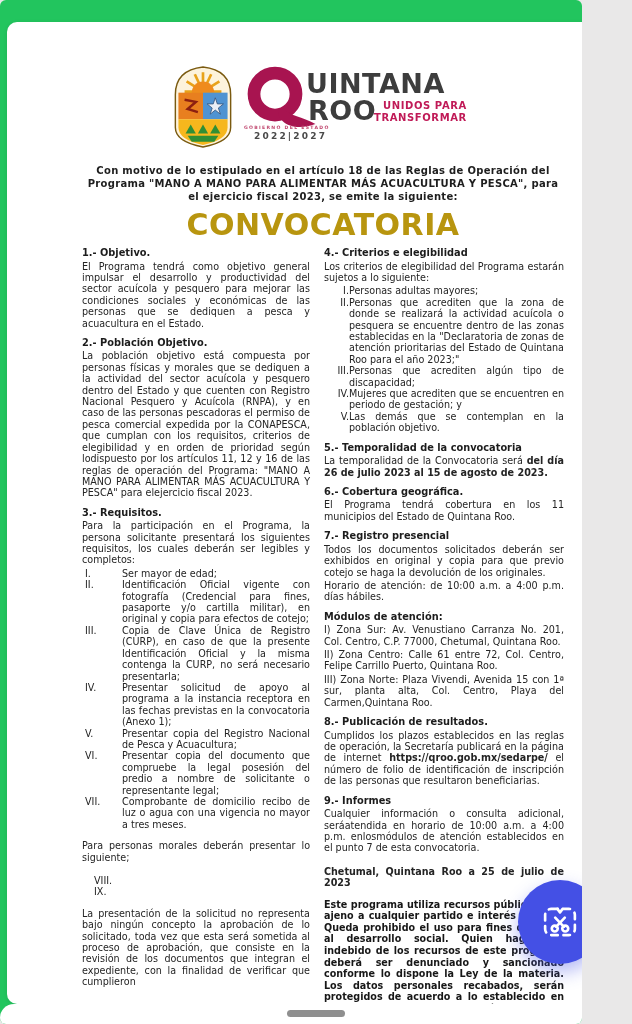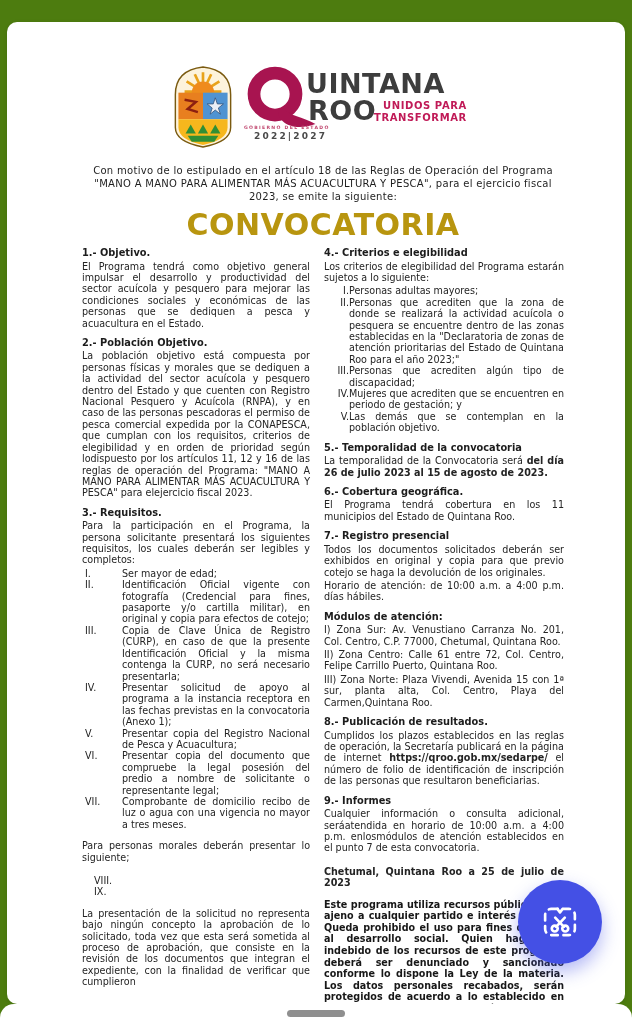--- a/index.html
+++ b/index.html
@@ -1,18 +1,18 @@
 <!DOCTYPE html>
 <html><head>
 <meta charset="utf-8">
 <style>
   html,body { margin:0; padding:0; background:#e9e8e8; }
   .screen {
-    position:relative; width:632px; height:1024px; overflow:hidden;
-    background:#4d7c0f; font-family:"DejaVu Sans", sans-serif;
+    position:relative; width:582px; height:1024px; overflow:hidden;
+    background:#22c55e; font-family:"DejaVu Sans", sans-serif;border-radius:6px;
     -webkit-font-smoothing:antialiased;
   }
   .doc-card {
     position:absolute; left:7px; top:22px; width:618px; height:982px;
     background:#ffffff; border-radius:10px;
     box-shadow:0 1px 4px rgba(0,0,0,.10);
     overflow:hidden;
   }
   .content { position:absolute; left:75px; top:40px; width:482px; }
 
@@ -26,21 +26,21 @@
   .q-name2 { position:absolute; left:66px; top:35px; font-size:27px; font-weight:800;
              color:#3d3d3d; letter-spacing:.5px; line-height:1; }
   .q-slogan { position:absolute; left:132px; top:38px; font-size:10px; font-weight:800;
               color:#c01a57; letter-spacing:.6px; line-height:1.15;text-align:right; }
   .q-gov { position:absolute; left:2px; top:63px; font-size:4.6px; font-weight:700;
            color:#c0476f; letter-spacing:1.3px; white-space:nowrap; }
   .q-period { position:absolute; left:12px; top:69px; font-size:9px; font-weight:800;
               color:#4a4a4a; letter-spacing:2.2px; white-space:nowrap; }
 
   .intro {
-    margin:10px 4px 0 4px; text-align:center; font-weight:400;
+    margin:10px 4px 0 4px; text-align:center; font-weight:700;
     font-size:10px; line-height:13px; color:#1e1e1e; letter-spacing:.3px;
   }
   .title {
     margin:7px 0 5px 0; text-align:center; font-weight:800;
     font-size:30px; letter-spacing:.5px; color:#b8950f; line-height:1;
   }
 
   
   .columns { display:flex; gap:14px; margin-top:3px; }
   .col { font-size:9.6px; line-height:11.4px; color:#242424; }

